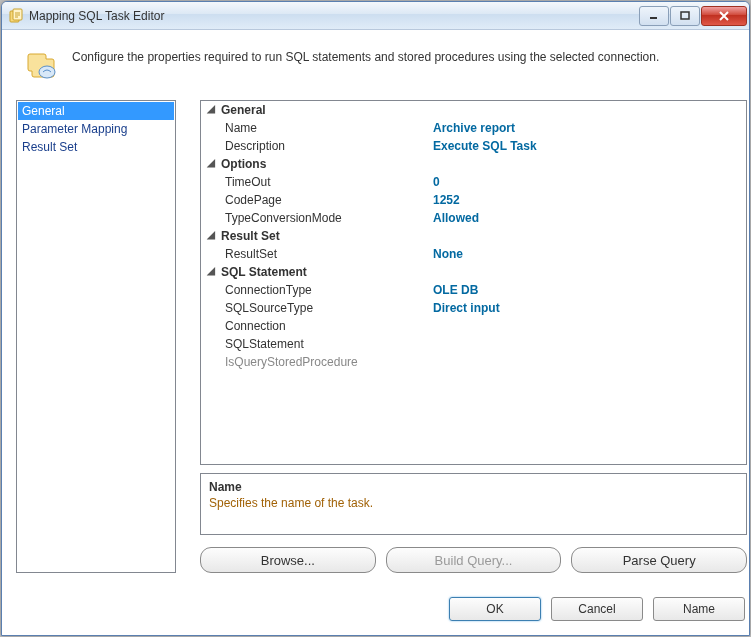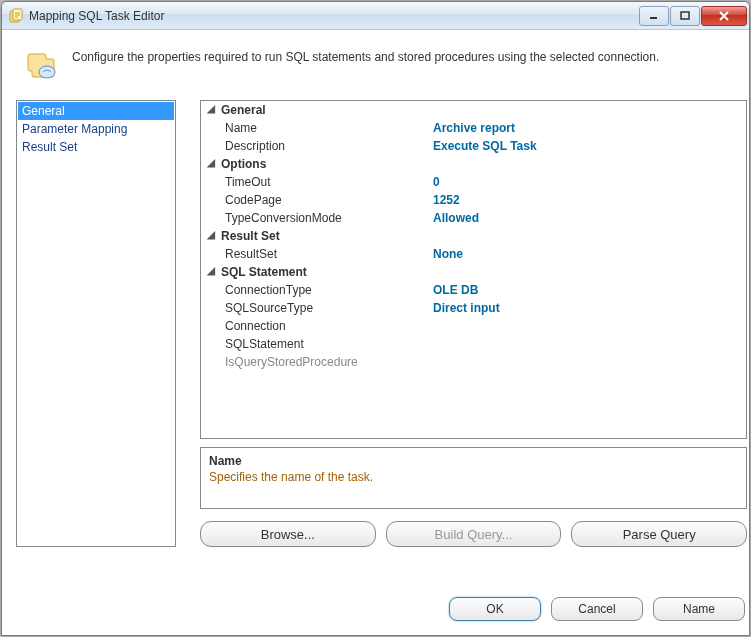--- a/index.html
+++ b/index.html
@@ -31,21 +31,21 @@
 .prop .label-cell { padding-left: 4px; }
 .value-cell { flex: 1; font-weight: bold; color: #0369a1; padding-left: 2px; }
 .prop.disabled .label-cell, .prop.disabled .value-cell { color: #888; }
 .desc-panel { border: 1px solid #828790; padding: 6px 8px; background: #fff; height: 62px; }
 .desc-title { font-weight: bold; color: #333; margin-bottom: 2px; }
 .desc-text { color: #a16207; }
 .action-row { display: flex; gap: 10px; margin-top: 4px; }
 .action-btn { flex: 1; height: 26px; border: 1px solid #8a8a8a; border-radius: 11px; background: linear-gradient(to bottom, #fdfdfd, #e8e8e8); font-size: 13px; color: #333; cursor: default; }
 .action-btn.disabled { color: #9a9a9a; }
 .footer-row { display: flex; justify-content: flex-end; gap: 10px; padding-top: 24px; padding-right: 2px; }
-.footer-btn { width: 92px; height: 24px; border: 1px solid #8a8a8a; border-radius: 8px; background: linear-gradient(to bottom, #fdfdfd, #e8e8e8); font-size: 12px; color: #333; cursor: default; margin-top: 26px; }
+.footer-btn { width: 92px; height: 24px; border: 1px solid #8a8a8a; border-radius: 3px; background: linear-gradient(to bottom, #fdfdfd, #e8e8e8); font-size: 12px; color: #333; cursor: default; }
 .footer-btn.default { border: 1px solid #3c7fb1; box-shadow: 0 0 2px #6db3e6; }
 </style>
 </head>
 <body>
 
 <div class="window">
   <div class="titlebar">
     <span class="titlebar-icon">
       <svg width="16" height="16" viewBox="0 0 16 16">
           <rect x="2" y="3" width="9" height="11" rx="1" fill="#f6d77a" stroke="#caa22e"></rect>

